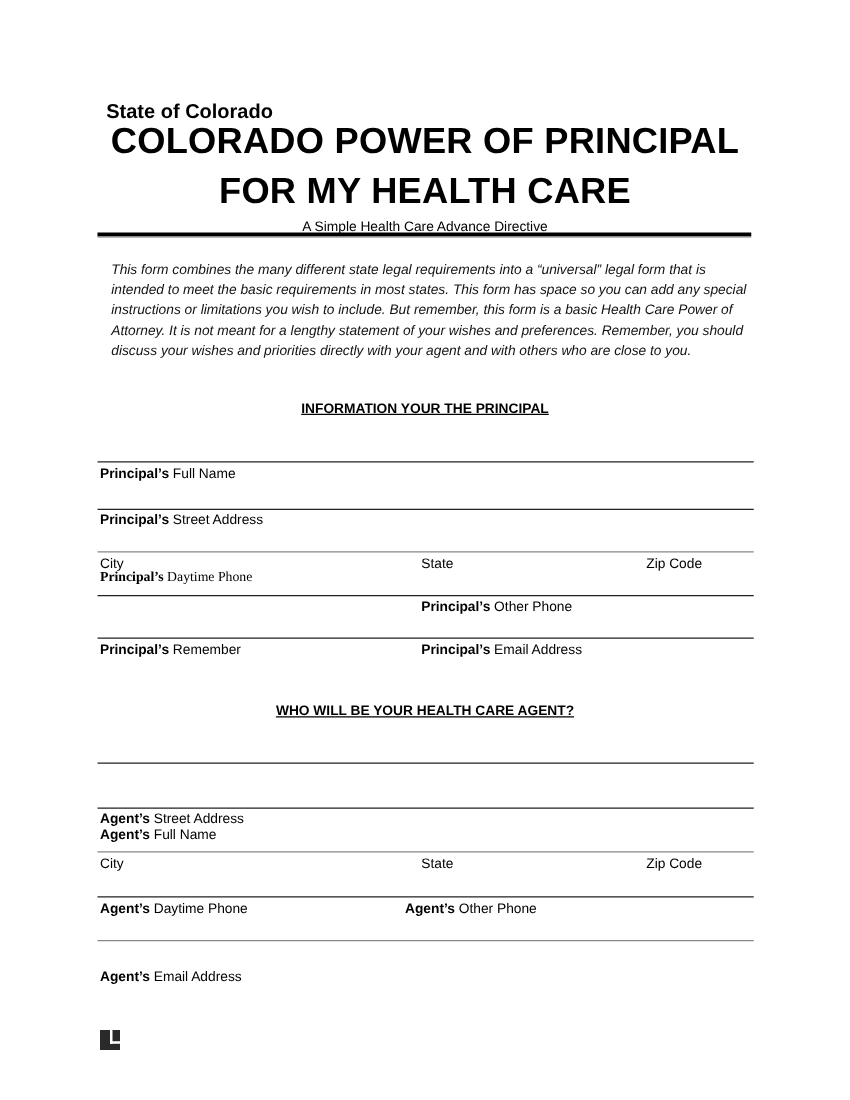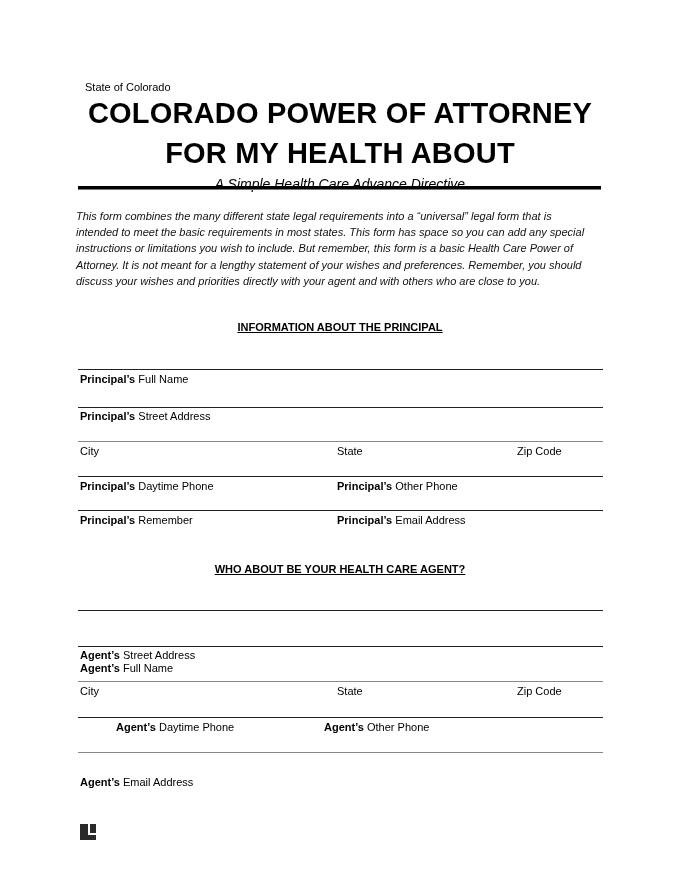--- a/index.html
+++ b/index.html
@@ -1,118 +1,118 @@
 <!DOCTYPE html>
 <html><head>
   <meta charset="utf-8">
   <style>
     * { margin: 0; padding: 0; box-sizing: border-box; }
     html, body { width: 680px; height: 880px; background: #ffffff; overflow: hidden; }
     body { position: relative; font-family: "Liberation Sans", sans-serif; color: #000; }
 
     .abs { position: absolute; }
 
-    .state-label { left: 85px; top: 81px; font-size: 11px; }
+    .state-label { left: 85px; top: 81px; font-size: 16px; font-weight: bold; }
 
     .title { left: 78px; width: 524px; text-align: center; font-weight: bold; font-size: 29px; letter-spacing: 0.2px; line-height: 34px; }
     .title.l1 { top: 96px; }
     .title.l2 { top: 136px; }
 
-    .subtitle { left: 78px; width: 524px; top: 176px; text-align: center; font-size: 14px; font-style: italic; }
+    .subtitle { left: 78px; width: 524px; top: 176px; text-align: center; font-size: 11px; }
 
     .rule-thick { left: 78px; width: 523px; top: 186px; height: 3px; background: #000; }
     .rule-thin { left: 78px; width: 523px; top: 189px; height: 1px; background: #777; }
 
-    .intro { left: 76px; top: 208px; width: 520px; font-size: 11px; font-style: italic; line-height: 16.2px; color: #111; }
+    .intro { left: 89px; top: 208px; width: 520px; font-size: 11px; font-style: italic; line-height: 16.2px; color: #111; }
 
     .section-heading { left: 78px; width: 524px; text-align: center; font-weight: bold; font-size: 11px; text-decoration: underline; }
 
     .hline { left: 78px; width: 525px; height: 1px; background: #222; }
     .hline.grey { background: #888; }
 
     .label { font-size: 11px; white-space: nowrap; }
     .label.agent { font-size: 11px; }
     .label b { font-weight: bold; }
 
     .logo { left: 80px; top: 824px; width: 16px; height: 16px; background: #2a2a2a; }
     .logo .cut-v { position: absolute; left: 8px; top: 0; width: 2px; height: 11px; background: #fff; }
     .logo .cut-h { position: absolute; left: 8px; top: 9px; width: 8px; height: 2px; background: #fff; }
   </style>
 </head>
 <body>
 
 <div class="abs state-label">State of Colorado</div>
-<div class="abs title l1">COLORADO POWER OF ATTORNEY</div>
-<div class="abs title l2">FOR MY HEALTH ABOUT</div>
+<div class="abs title l1">COLORADO POWER OF PRINCIPAL</div>
+<div class="abs title l2">FOR MY HEALTH CARE</div>
 <div class="abs subtitle">A Simple Health Care Advance Directive</div>
 <div class="abs rule-thick"></div>
 <div class="abs rule-thin"></div>
 
 <p class="abs intro">This form combines the many different state legal requirements into a “universal” legal form that is intended to meet the basic requirements in most states. This form has space so you can add any special instructions or limitations you wish to include. But remember, this form is a basic Health Care Power of Attorney. It is not meant for a lengthy statement of your wishes and preferences. Remember, you should discuss your wishes and priorities directly with your agent and with others who are close to you.</p>
 
-<div class="abs section-heading" style="top:321px;">INFORMATION ABOUT THE PRINCIPAL</div>
+<div class="abs section-heading" style="top:321px;">INFORMATION YOUR THE PRINCIPAL</div>
 
 <div class="abs hline" style="top:369px;"></div>
 <div class="abs label" style="left:80px; top:373px;">
   <b>Principal’s</b>
   <span>Full Name</span>
 </div>
 
 <div class="abs hline" style="top:407px;"></div>
 <div class="abs label" style="left:80px; top:410px;">
   <b>Principal’s</b>
   <span>Street Address</span>
 </div>
 
 <div class="abs hline grey" style="top:441px;"></div>
 <div class="abs label" style="left:80px; top:445px;">City</div>
 <div class="abs label" style="left:337px; top:445px;">State</div>
 <div class="abs label" style="left:517px; top:445px;">Zip Code</div>
 
 <div class="abs hline" style="top:476px;"></div>
-<div class="abs label" style="left:80px; top:480px;">
+<div class="abs label" style="left:80px; top:456px;font-family:Liberation Serif, serif;">
   <b>Principal’s</b>
   <span>Daytime Phone</span>
 </div>
 <div class="abs label" style="left:337px; top:480px;">
   <b>Principal’s</b>
   <span>Other Phone</span>
 </div>
 
 <div class="abs hline" style="top:510px;"></div>
 <div class="abs label" style="left:80px; top:514px;">
   <b>Principal’s</b>
   <span>Remember</span>
 </div>
 <div class="abs label" style="left:337px; top:514px;">
   <b>Principal’s</b>
   <span>Email Address</span>
 </div>
 
-<div class="abs section-heading" style="top:563px;">WHO ABOUT BE YOUR HEALTH CARE AGENT?</div>
+<div class="abs section-heading" style="top:563px;">WHO WILL BE YOUR HEALTH CARE AGENT?</div>
 
 <div class="abs hline" style="top:610px;"></div>
 <div class="abs label agent" style="left:80px; top:614px;margin-top:48px;">
   <b>Agent’s</b>
   <span>Full Name</span>
 </div>
 
 <div class="abs hline" style="top:646px;"></div>
 <div class="abs label agent" style="left:80px; top:649px;">
   <b>Agent’s</b>
   <span>Street Address</span>
 </div>
 
 <div class="abs hline grey" style="top:681px;"></div>
 <div class="abs label agent" style="left:80px; top:685px;">City</div>
 <div class="abs label agent" style="left:337px; top:685px;">State</div>
 <div class="abs label agent" style="left:517px; top:685px;">Zip Code</div>
 
 <div class="abs hline" style="top:717px;"></div>
-<div class="abs label agent" style="left:80px; top:721px;margin-left:36px;">
+<div class="abs label agent" style="left:80px; top:721px;">
   <b>Agent’s</b>
   <span>Daytime Phone</span>
 </div>
 <div class="abs label agent" style="left:324px; top:721px;text-align:center;">
   <b>Agent’s</b>
   <span>Other Phone</span>
 </div>
 
 <div class="abs hline grey" style="top:752px;"></div>
 <div class="abs label agent" style="left:80px; top:776px;">

